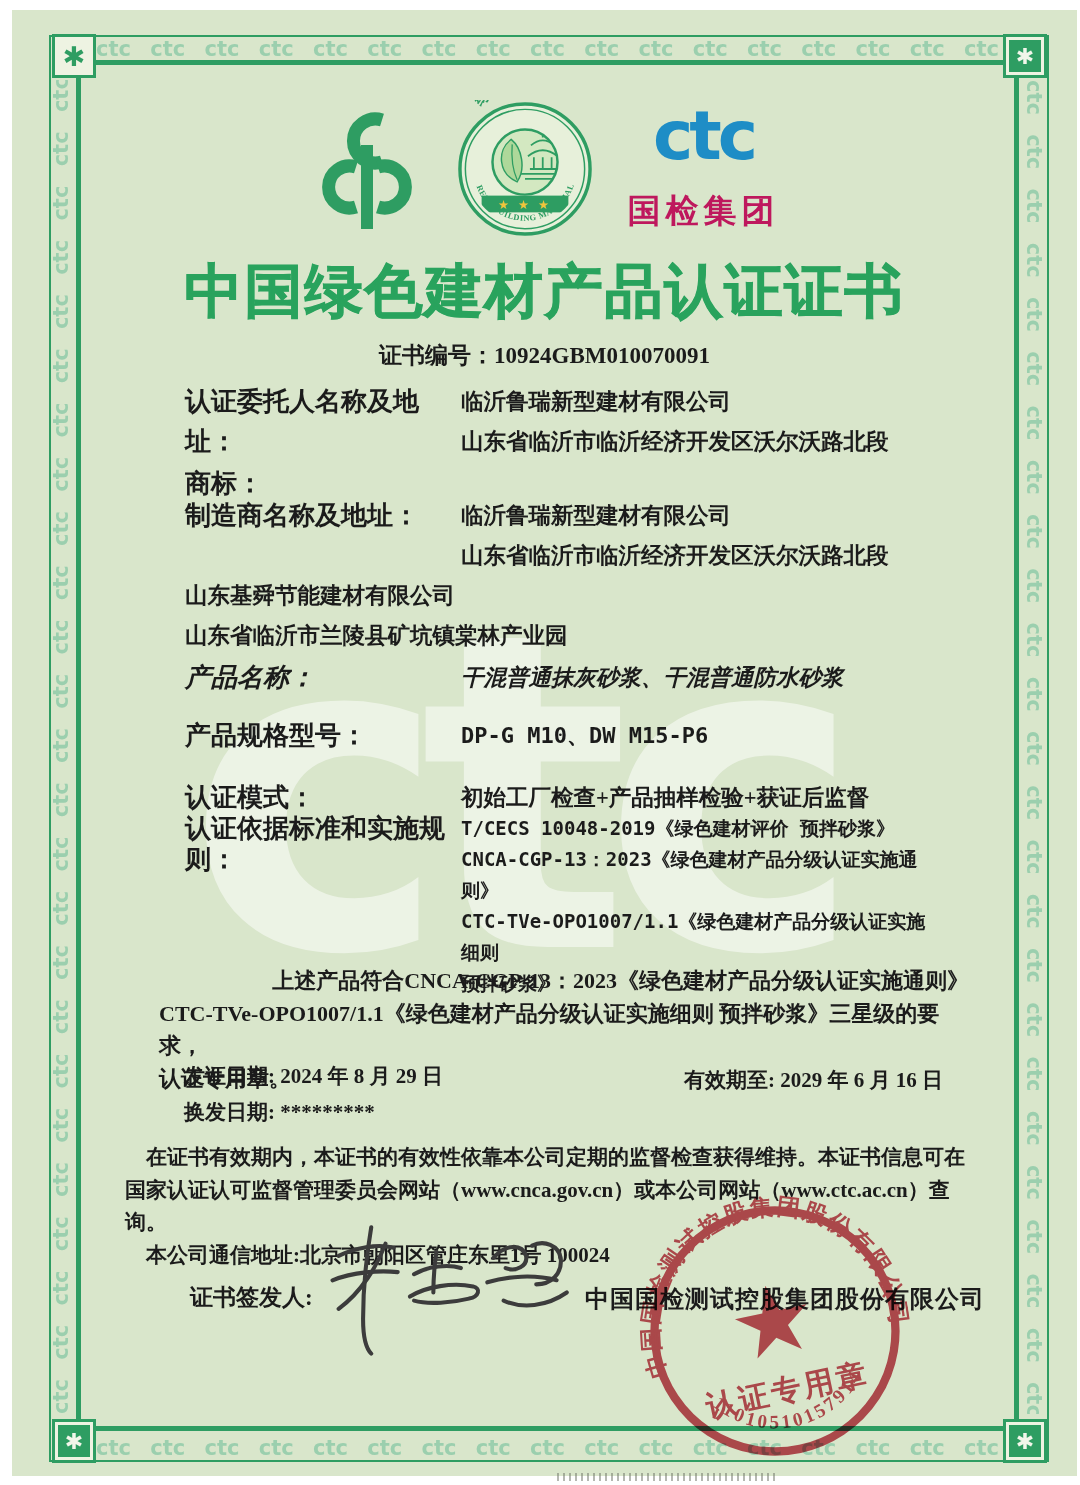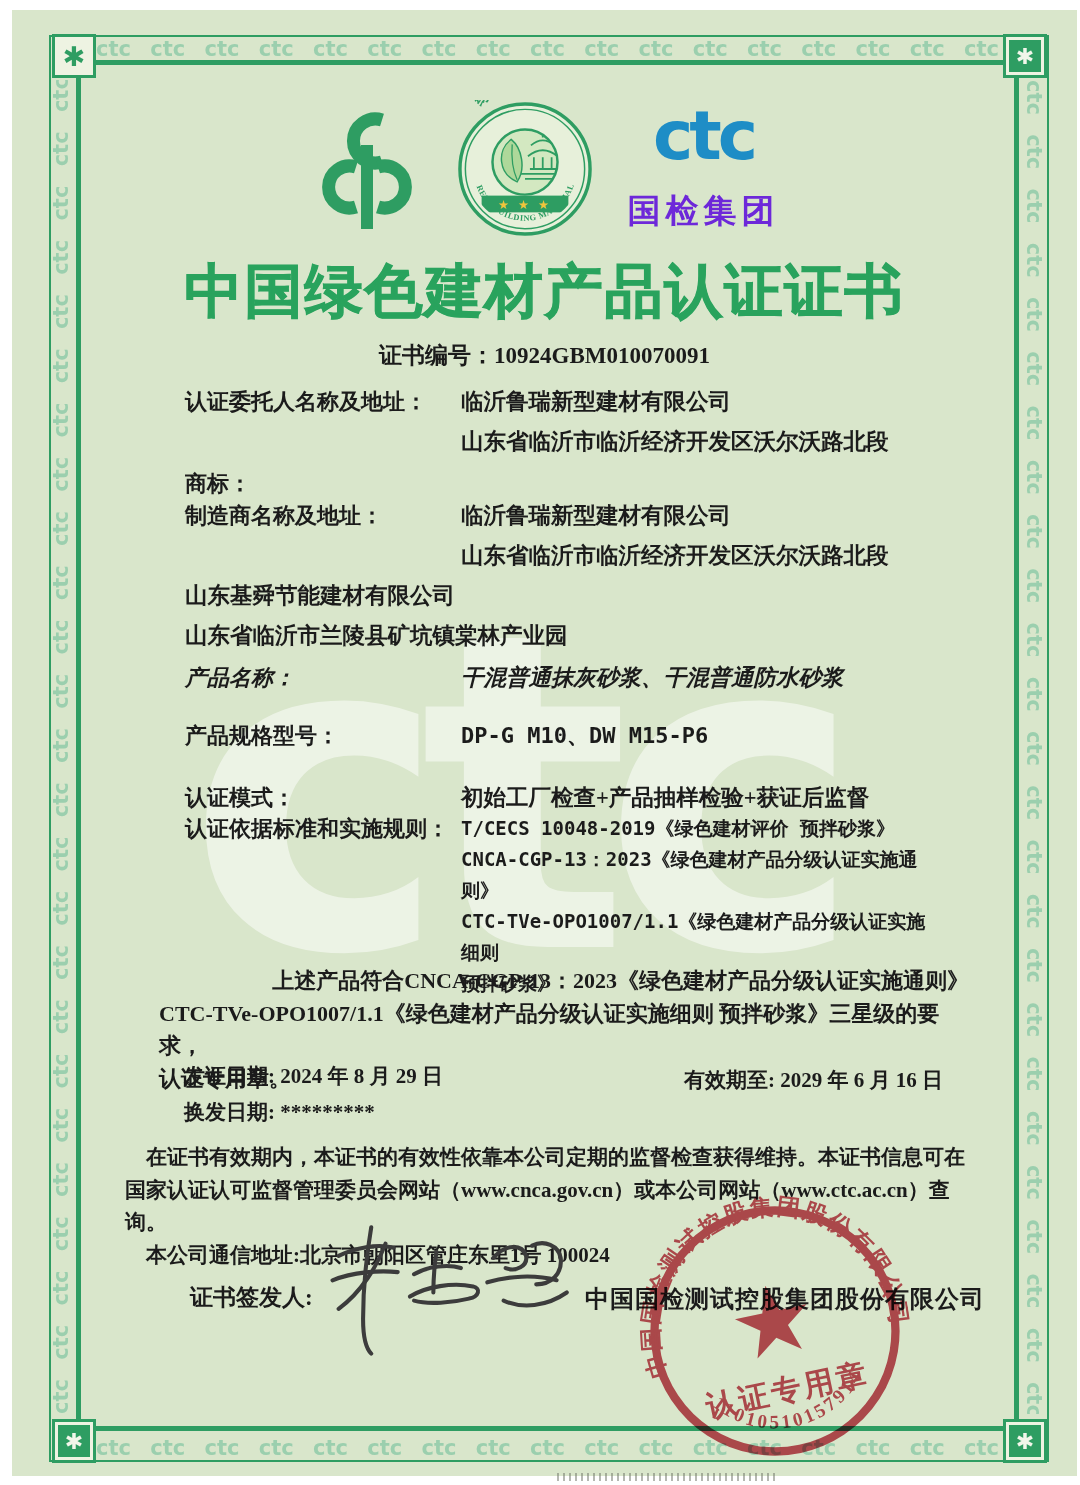--- a/index.html
+++ b/index.html
@@ -46,33 +46,33 @@
     font-family:"DejaVu Sans", sans-serif;font-weight:900;font-size:440px;
     letter-spacing:-28px;color:rgba(255,255,255,0.50);line-height:1;user-select:none;}
 
   
   .logos{position:absolute;top:90px;left:0;width:100%;display:flex;
     justify-content:center;align-items:center;gap:34px;z-index:2;}
   .ctc-logo{display:flex;flex-direction:column;align-items:center;}
   .ctc-word{font-family:"DejaVu Sans", sans-serif;font-weight:900;font-size:68px;
     line-height:0.95;color:#1e8dc6;letter-spacing:-4px;}
   .ctc-sub{font-family:Liberation Mono, monospace;font-weight:900;font-size:33px;
-    color:#6d28d9;letter-spacing:5px;margin-top:20px;}
+    color:#be185d;letter-spacing:5px;margin-top:20px;}
 
   
   .title{position:absolute;top:243px;left:0;width:100%;text-align:center;z-index:2;
     font-size:58px;font-weight:900;color:var(--title-green);letter-spacing:2px;
     -webkit-text-stroke:1px var(--title-green);}
   .certno{position:absolute;top:330px;left:0;width:100%;text-align:center;z-index:2;
     font-size:23px;font-weight:700;}
 
   
   .fields{position:absolute;top:372px;left:173px;width:742px;z-index:2;}
   .frow{display:flex;align-items:flex-start;}
-  .flabel{flex:0 0 276px;font-size:22px;font-weight:700;line-height:40px;}
+  .flabel{flex:0 0 276px;font-size:26px;font-weight:700;line-height:40px;}
   .fval{flex:1;font-size:22.5px;font-weight:700;line-height:40px;}
   .fval .vline{line-height:40px;}
   .latin{font-family:"DejaVu Sans Mono", monospace;font-size:22px;letter-spacing:0;}
   .r1{margin-bottom:2px;}
   .r2{margin-bottom:-8px;}
   .r3{margin-bottom:0;}
   .r4{margin-bottom:2px;}
   .r5{margin-bottom:6px;}
   .r6{margin-bottom:18px;font-style:italic;}
   .r7{margin-bottom:22px;}

